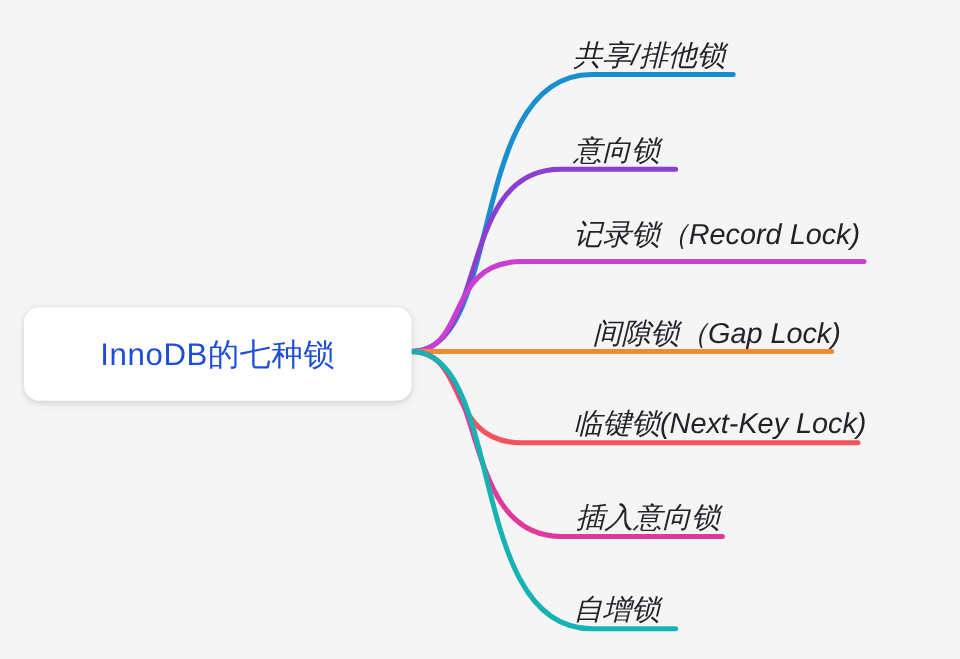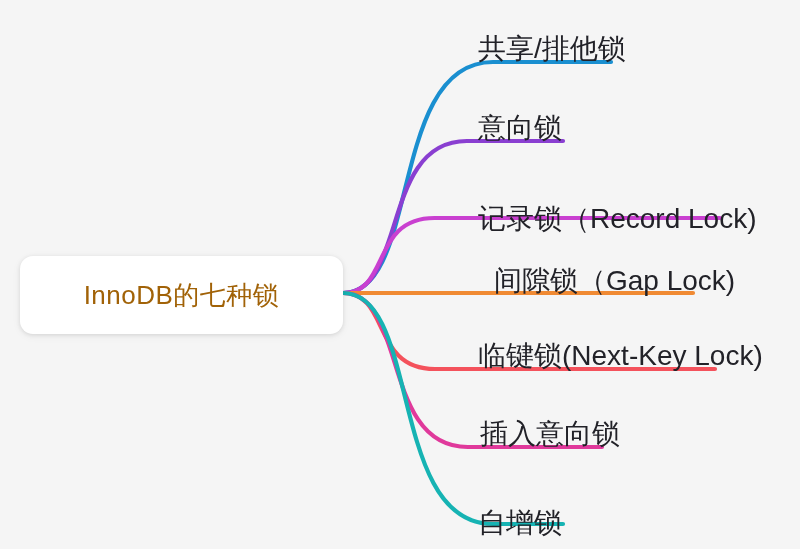--- a/index.html
+++ b/index.html
@@ -35,32 +35,33 @@
     background: #ffffff;
     border-radius: 13px;
     box-shadow: 0 1px 4px rgba(0,0,0,0.10), 0 2px 10px rgba(0,0,0,0.05);
     display: flex;
     align-items: center;
     justify-content: center;
     z-index: 5;
   }
   #root-node-label {
     font-size: 26px;
-    color: #a16207;
+    color: #1d4ed8;
     letter-spacing: 0.5px;
     line-height: 1;
     white-space: nowrap;
   }
   .branch-label {
     position: absolute;
-    font-size: 28px;
+    font-size: 24px;
     color: #222228;
     white-space: nowrap;
     line-height: 1;
     z-index: 4;
+    font-style: italic;
   }
 </style>
 </head>
 <body>
 
 <div id="mindmap-root">
 
   <svg id="branch-canvas" viewBox="0 0 800 549" width="800" height="549" xmlns="http://www.w3.org/2000/svg">
     <g id="branch-paths">
         <path d="M 343 293 C 421 293, 388 62, 493 62 L 611 62" fill="none" stroke="#1a8fd0" stroke-width="4.2" stroke-linecap="round"></path>
@@ -73,20 +74,20 @@
       </g>
   </svg>
 
   <div id="root-node">
     <span id="root-node-label">InnoDB的七种锁</span>
   </div>
 
   <div id="branch-labels-layer">
       <div class="branch-label" style="left: 478px; top: 35px;">共享/排他锁</div>
       <div class="branch-label" style="left: 478px; top: 114px;">意向锁</div>
-      <div class="branch-label" style="left: 478px; top: 205px;">记录锁（Record Lock)</div>
+      <div class="branch-label" style="left: 478px; top: 184px;">记录锁（Record Lock)</div>
       <div class="branch-label" style="left: 494px; top: 267px; text-align: center;">间隙锁（Gap Lock)</div>
       <div class="branch-label" style="left: 478px; top: 342px; text-align: center;">临键锁(Next-Key Lock)</div>
       <div class="branch-label" style="left: 480px; top: 420px;">插入意向锁</div>
-      <div class="branch-label" style="left: 478px; top: 497px; margin-top: 12px;">自增锁</div>
+      <div class="branch-label" style="left: 478px; top: 497px;">自增锁</div>
     </div>
 
 </div>
 
 </body></html>

